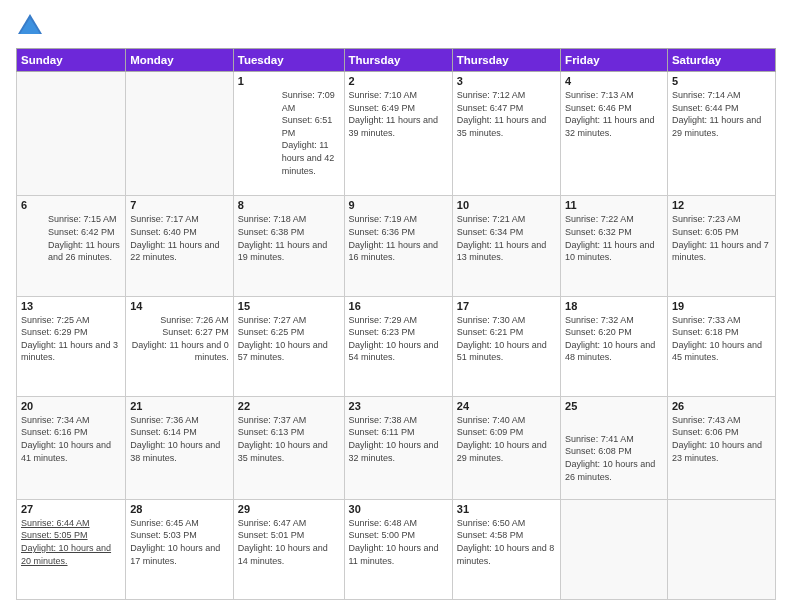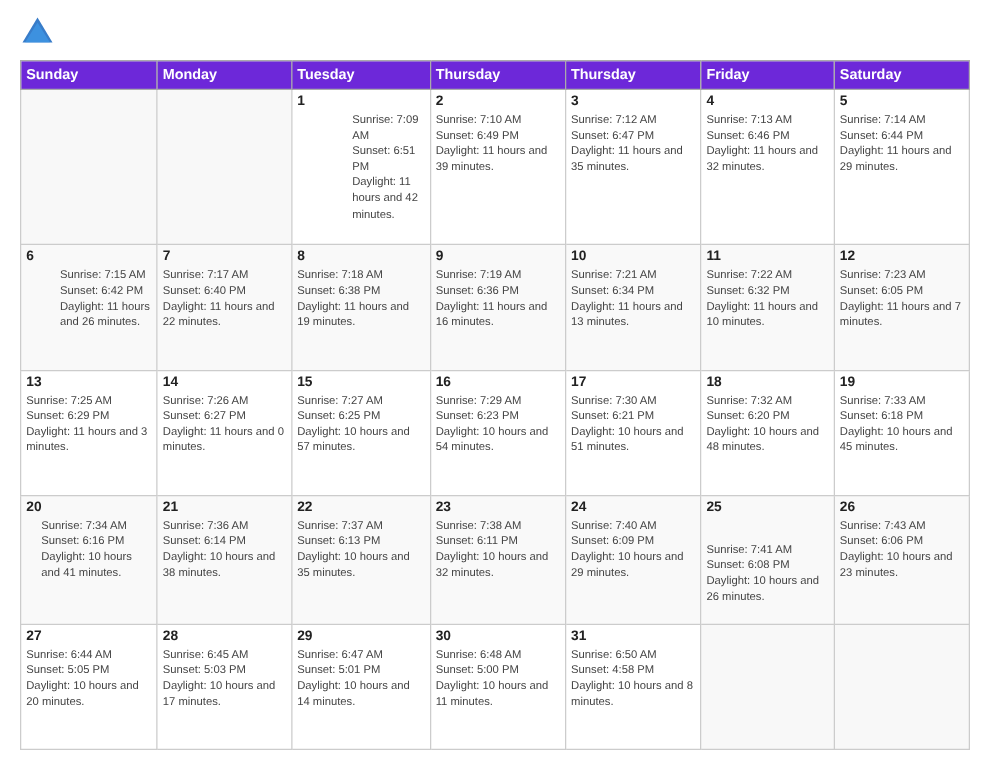--- a/index.html
+++ b/index.html
@@ -208,21 +208,21 @@
         </tr>
         <tr>
           <td>
             <div class="day-number">13</div>
             <div class="day-info" style="white-space: pre-line;">Sunrise: 7:25 AM
 Sunset: 6:29 PM
 Daylight: 11 hours and 3 minutes.</div>
           </td>
           <td>
             <div class="day-number">14</div>
-            <div class="day-info" style="white-space: pre-line;">Sunrise: 7:26 AM
+            <div class="day-info" style="white-space: pre-line; text-align: right;">Sunrise: 7:26 AM
 Sunset: 6:27 PM
 Daylight: 11 hours and 0 minutes.</div>
           </td>
           <td>
             <div class="day-number">15</div>
             <div class="day-info" style="white-space: pre-line;">Sunrise: 7:27 AM
 Sunset: 6:25 PM
 Daylight: 10 hours and 57 minutes.</div>
           </td>
           <td>
@@ -246,21 +246,21 @@
           <td>
             <div class="day-number">19</div>
             <div class="day-info" style="white-space: pre-line;">Sunrise: 7:33 AM
 Sunset: 6:18 PM
 Daylight: 10 hours and 45 minutes.</div>
           </td>
         </tr>
         <tr>
           <td>
             <div class="day-number">20</div>
-            <div class="day-info" style="white-space: pre-line; margin-left: 12px;">Sunrise: 7:34 AM
+            <div class="day-info" style="white-space: pre-line;">Sunrise: 7:34 AM
 Sunset: 6:16 PM
 Daylight: 10 hours and 41 minutes.</div>
           </td>
           <td>
             <div class="day-number">21</div>
             <div class="day-info" style="white-space: pre-line;">Sunrise: 7:36 AM
 Sunset: 6:14 PM
 Daylight: 10 hours and 38 minutes.</div>
           </td>
           <td>
@@ -290,21 +290,21 @@
           <td>
             <div class="day-number">26</div>
             <div class="day-info" style="white-space: pre-line;">Sunrise: 7:43 AM
 Sunset: 6:06 PM
 Daylight: 10 hours and 23 minutes.</div>
           </td>
         </tr>
         <tr>
           <td>
             <div class="day-number">27</div>
-            <div class="day-info" style="white-space: pre-line;">Sunrise: 6:44 AM
+            <div class="day-info" style="white-space: pre-line; text-decoration: underline;">Sunrise: 6:44 AM
 Sunset: 5:05 PM
 Daylight: 10 hours and 20 minutes.</div>
           </td>
           <td>
             <div class="day-number">28</div>
             <div class="day-info" style="white-space: pre-line;">Sunrise: 6:45 AM
 Sunset: 5:03 PM
 Daylight: 10 hours and 17 minutes.</div>
           </td>
           <td>

